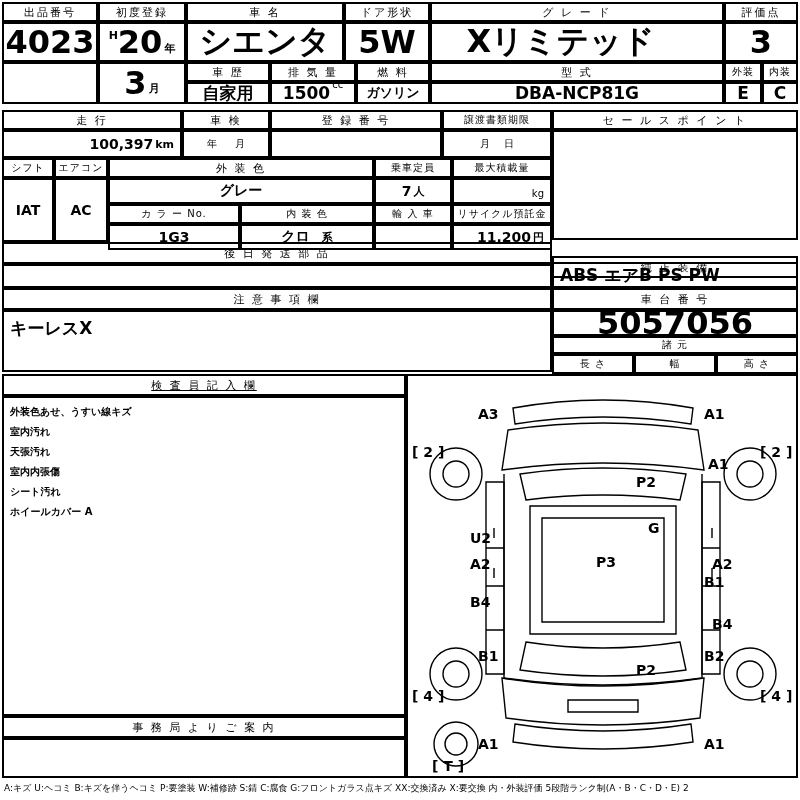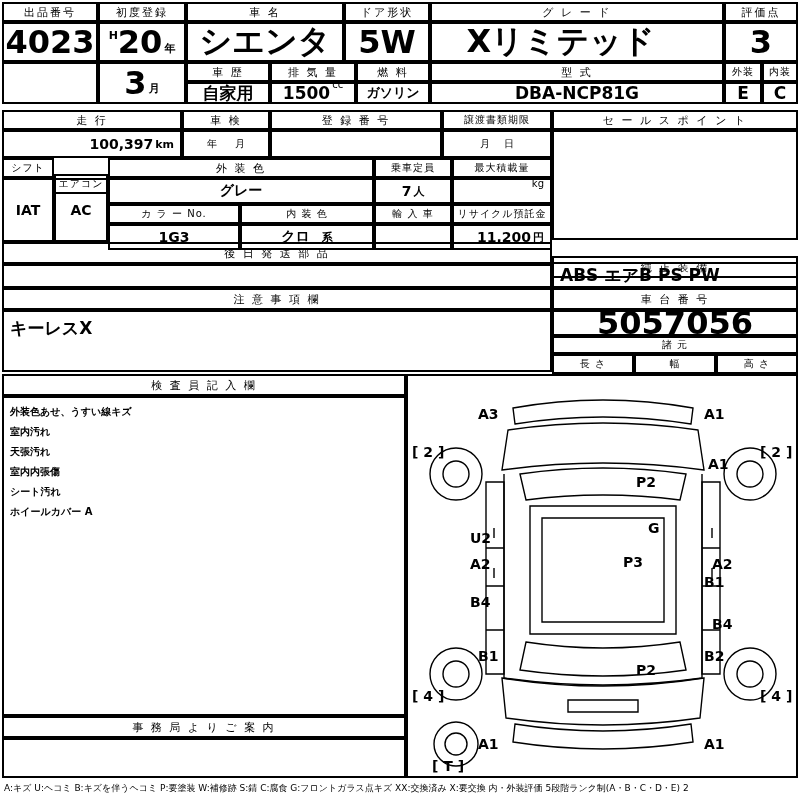--- a/index.html
+++ b/index.html
@@ -191,21 +191,21 @@
     <span class="sub">日</span>
   </div>
 
   <div class="c outer top left" style="left:552px;top:130px;width:246px;height:110px;">
     <span class="val-sm"></span>
   </div>
 
   <div class="c outer" style="left:2px;top:158px;width:52px;height:20px;">
     <span class="lbl-sm">シフト</span>
   </div>
-  <div class="c outer" style="left:54px;top:158px;width:54px;height:20px;margin-top:16px;">
+  <div class="c outer" style="left:54px;top:158px;width:54px;height:20px;">
     <span class="lbl-sm">エアコン</span>
   </div>
   <div class="c outer" style="left:108px;top:158px;width:266px;height:20px;">
     <span class="lbl">外 装 色</span>
   </div>
   <div class="c outer" style="left:374px;top:158px;width:78px;height:20px;">
     <span class="lbl-sm">乗車定員</span>
   </div>
   <div class="c outer" style="left:452px;top:158px;width:100px;height:20px;">
     <span class="lbl-sm">最大積載量</span>
@@ -213,21 +213,21 @@
 
   <div class="c outer" style="left:108px;top:178px;width:266px;height:26px;">
     <span class="val">グレー</span>
   </div>
   <div class="c outer" style="left:374px;top:178px;width:78px;height:26px;">
     <span class="val">7</span>
     <span class="unit" style="align-self:flex-end;margin-bottom:3px;">人</span>
   </div>
   <div class="c outer right" style="left:452px;top:178px;width:100px;height:26px;">
     <span class="val-sm"></span>
-    <span class="sub" style="align-self:flex-end;margin-bottom:13px;padding-left:20px;">kg</span>
+    <span class="sub" style="align-self:flex-end;margin-bottom:3px;padding-left:20px;">kg</span>
   </div>
 
   <div class="c outer" style="left:2px;top:178px;width:52px;height:64px;">
     <span class="val">IAT</span>
   </div>
   <div class="c outer" style="left:54px;top:178px;width:54px;height:64px;">
     <span class="val">AC</span>
   </div>
 
   <div class="c outer" style="left:108px;top:204px;width:132px;height:20px;">
@@ -291,21 +291,21 @@
   <div class="c outer" style="left:552px;top:354px;width:82px;height:20px;">
     <span class="lbl-sm">長 さ</span>
   </div>
   <div class="c outer" style="left:634px;top:354px;width:82px;height:20px;">
     <span class="lbl-sm">幅</span>
   </div>
   <div class="c outer" style="left:716px;top:354px;width:82px;height:20px;">
     <span class="lbl-sm">高 さ</span>
   </div>
 
-  <div class="c outer" style="left:2px;top:374px;width:404px;height:22px;">
+  <div class="c outer" style="left:2px;top:374px;width:404px;height:22px;text-decoration:underline;">
     <span class="lbl">検 査 員 記 入 欄</span>
   </div>
   <div class="c outer" style="left:2px;top:396px;width:404px;height:320px;"></div>
   <div class="remarks" style="left:4px;top:398px;width:400px;">外装色あせ、うすい線キズ
 室内汚れ
 天張汚れ
 室内内張傷
 シート汚れ
 ホイールカバー A</div>
 
@@ -370,21 +370,21 @@
     <div>
       <span class="dlabel" style="left:70px;top:28px;">A3</span>
       <span class="dlabel" style="left:296px;top:28px;">A1</span>
       <span class="dlabel" style="left:4px;top:66px;">[ 2 ]</span>
       <span class="dlabel" style="left:352px;top:66px;">[ 2 ]</span>
       <span class="dlabel" style="left:300px;top:78px;">A1</span>
       <span class="dlabel" style="left:228px;top:96px;">P2</span>
       <span class="dlabel" style="left:62px;top:152px;">U2</span>
       <span class="dlabel" style="left:240px;top:142px;">G</span>
       <span class="dlabel" style="left:62px;top:178px;">A2</span>
-      <span class="dlabel" style="left:188px;top:176px;margin-left:27px;">P3</span>
+      <span class="dlabel" style="left:188px;top:176px;">P3</span>
       <span class="dlabel" style="left:304px;top:178px;">A2</span>
       <span class="dlabel" style="left:296px;top:196px;">B1</span>
       <span class="dlabel" style="left:62px;top:216px;">B4</span>
       <span class="dlabel" style="left:304px;top:238px;">B4</span>
       <span class="dlabel" style="left:70px;top:270px;">B1</span>
       <span class="dlabel" style="left:296px;top:270px;">B2</span>
       <span class="dlabel" style="left:228px;top:284px;">P2</span>
       <span class="dlabel" style="left:4px;top:310px;">[ 4 ]</span>
       <span class="dlabel" style="left:352px;top:310px;">[ 4 ]</span>
       <span class="dlabel" style="left:70px;top:358px;">A1</span>

